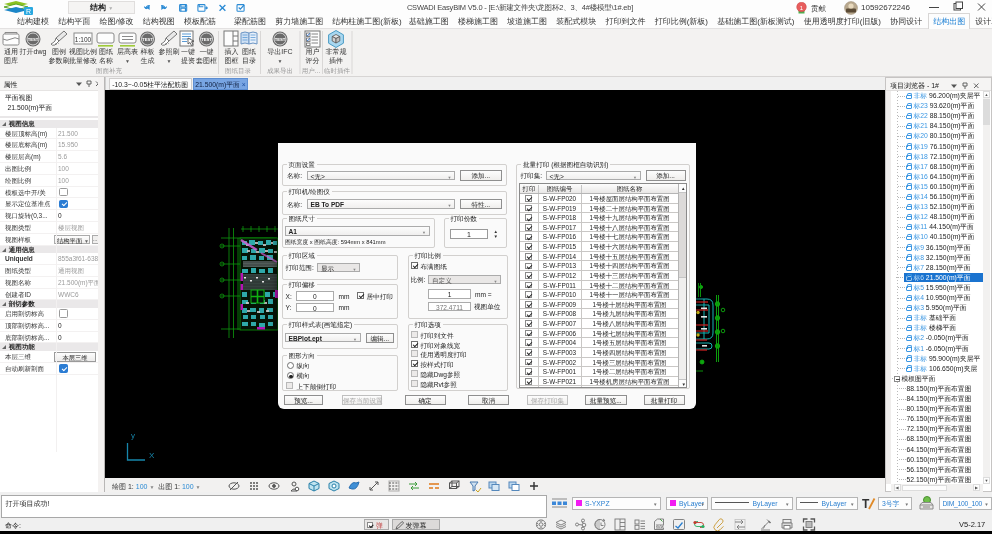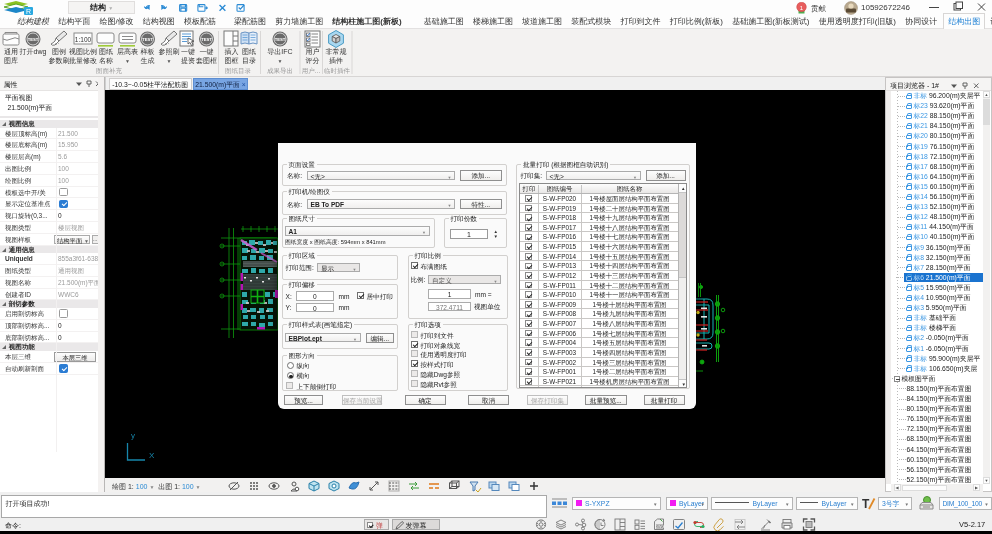--- a/index.html
+++ b/index.html
@@ -69,20 +69,21 @@
       <path d="M22 3 C25 3 26.5 5 26.5 7 M26.5 7 L28.5 4.5 M26.5 7 L23.5 5.5"></path>
       <path d="M22 2.5 L26 5.5 L22 8.5" fill="#2a8ad4" stroke="none"></path>
       <rect x="44" y="2" width="8.5" height="8" rx="1"></rect>
       <path d="M45.5 2 v3 h5.5 v-3 M45.5 10 v-3.5 h5.5 V10"></path>
       <rect x="66" y="2" width="8.5" height="8" rx="1"></rect>
       <path d="M67.5 2 v2.5 h5 M74.5 6 h3 m0 0 l-1.5 -1.5 m1.5 1.5 l-1.5 1.5"></path>
       <path d="M92 2.5 L99 9.5 M99 2.5 L92 9.5" stroke-width="1.6"></path>
       <rect x="113" y="2" width="8.5" height="8" rx="1"></rect>
       <path d="M115 5.5 l2 2 l4.5 -5" stroke-width="1.4"></path>
     </svg>
+    <div class="abs" style="left:320px;top:3px;width:400px;color:#444;font-size:7.5px;text-align:center;letter-spacing:-0.2px;">CSWADI EasyBIM V5.0 - [E:\新建文件夹\龙图杯2、3、4#楼模型\1#.eb]</div>
     <svg class="abs" style="left:795px;top:1.5px" width="13" height="12" viewBox="0 0 13 12">
       <rect x="3.5" y="8" width="6" height="3.5" fill="#4caf50"></rect>
       <circle cx="6.5" cy="5" r="4.8" fill="#e85d5d" stroke="#c94444" stroke-width="0.5"></circle>
       <text x="6.5" y="7.5" font-size="6" fill="#fff" text-anchor="middle">1</text>
     </svg>
     <div class="abs" style="left:811px;top:3.5px;color:#333;font-size:7.5px;">贡献</div>
     <svg class="abs" style="left:843.5px;top:1px" width="14" height="14" viewBox="0 0 14 14">
       <circle cx="7" cy="7" r="6.5" fill="#b9a98f"></circle>
       <circle cx="7" cy="7" r="6.5" fill="none" stroke="#8a7a60" stroke-width="0.4"></circle>
       <rect x="2" y="7.5" width="10" height="4" rx="1" fill="#5a4a35"></rect>
@@ -91,28 +92,28 @@
     <div class="abs" style="left:861px;top:3px;color:#333;font-size:8px;">10592672246</div>
     <svg class="abs" style="left:925px;top:0" width="66" height="14" viewBox="0 0 66 14" stroke="#444" stroke-width="1" fill="none">
       <path d="M4 7.5 h10"></path>
       <rect x="29" y="3.5" width="6.5" height="6.5"></rect>
       <rect x="31" y="2" width="6.5" height="6.5" fill="#fdfdfd"></rect>
       <path d="M53 3.5 L60 10.5 M60 3.5 L53 10.5"></path>
     </svg>
   </div>
   <div id="menubar" class="abs" style="left:0;top:14.5px;width:992px;height:14.5px;background:#fdfdfd;border-bottom:1px solid #e3e1e1;">
     <div style="position:absolute;left:17px;top:0;display:flex;height:14px;align-items:center;font-size:8px;color:#333;white-space:nowrap;">
-      <span style="margin-right:9.2px;font-style:italic;">结构建模</span>
+      <span style="margin-right:9.2px;">结构建模</span>
         <span style="margin-right:9.2px;">结构平面</span>
         <span style="margin-right:9.2px;">绘图/修改</span>
         <span style="margin-right:9.2px;">结构视图</span>
         <span style="margin-right:18px;">模板配筋</span>
         <span style="margin-right:9.2px;">梁配筋图</span>
         <span style="margin-right:9.2px;">剪力墙施工图</span>
-        <span style="margin-right:22px;font-weight:bold;">结构柱施工图(新板)</span>
+        <span style="margin-right:7px;">结构柱施工图(新板)</span>
         <span style="margin-right:9.2px;">基础施工图</span>
         <span style="margin-right:9.2px;">楼梯施工图</span>
         <span style="margin-right:9.2px;">坡道施工图</span>
         <span style="margin-right:9.2px;">装配式模块</span>
         <span style="margin-right:9.2px;">打印到文件</span>
         <span style="margin-right:9.2px;">打印比例(新板)</span>
         <span style="margin-right:9.2px;">基础施工图(新板测试)</span>
         <span style="margin-right:9.2px;">使用透明度打印(旧版)</span>
         <span style="margin-right:6px;">协同设计</span>
         <span style="background:#fdfdfd;border:1px solid #d8d6d5;border-bottom:none;color:#1b7fd4;padding:2.5px 4px 3px 4px;margin-right:2px;">结构出图</span>

